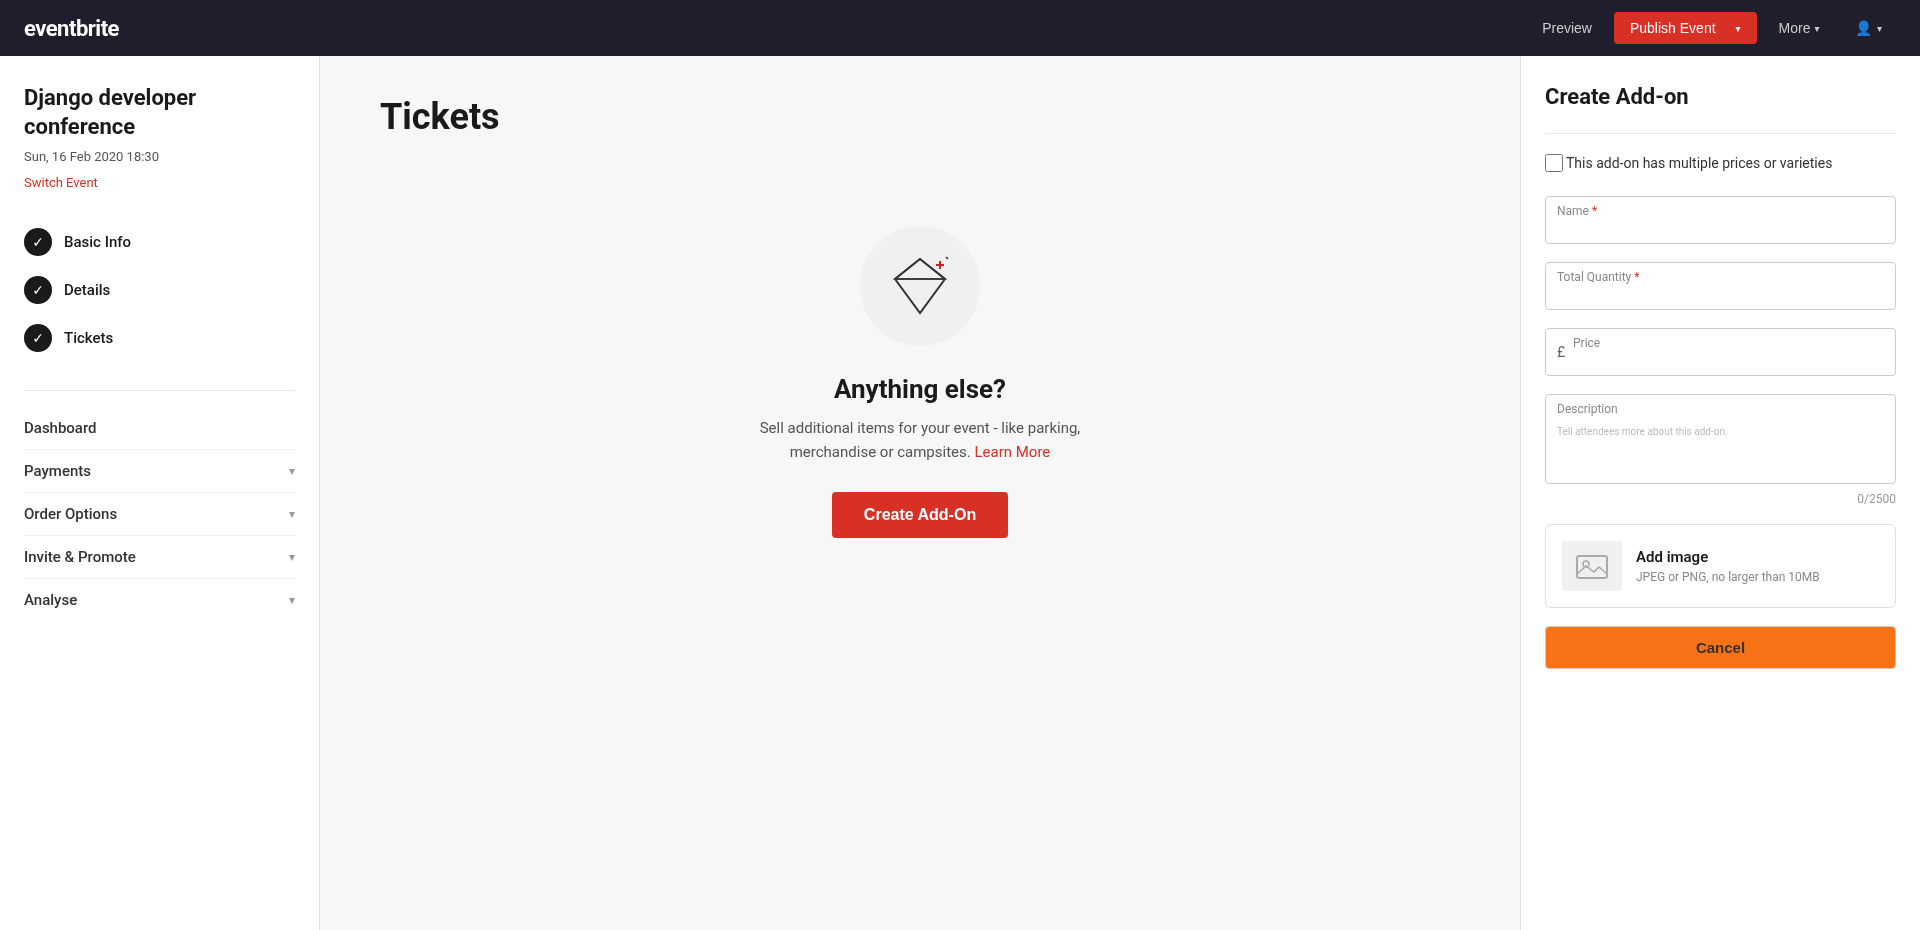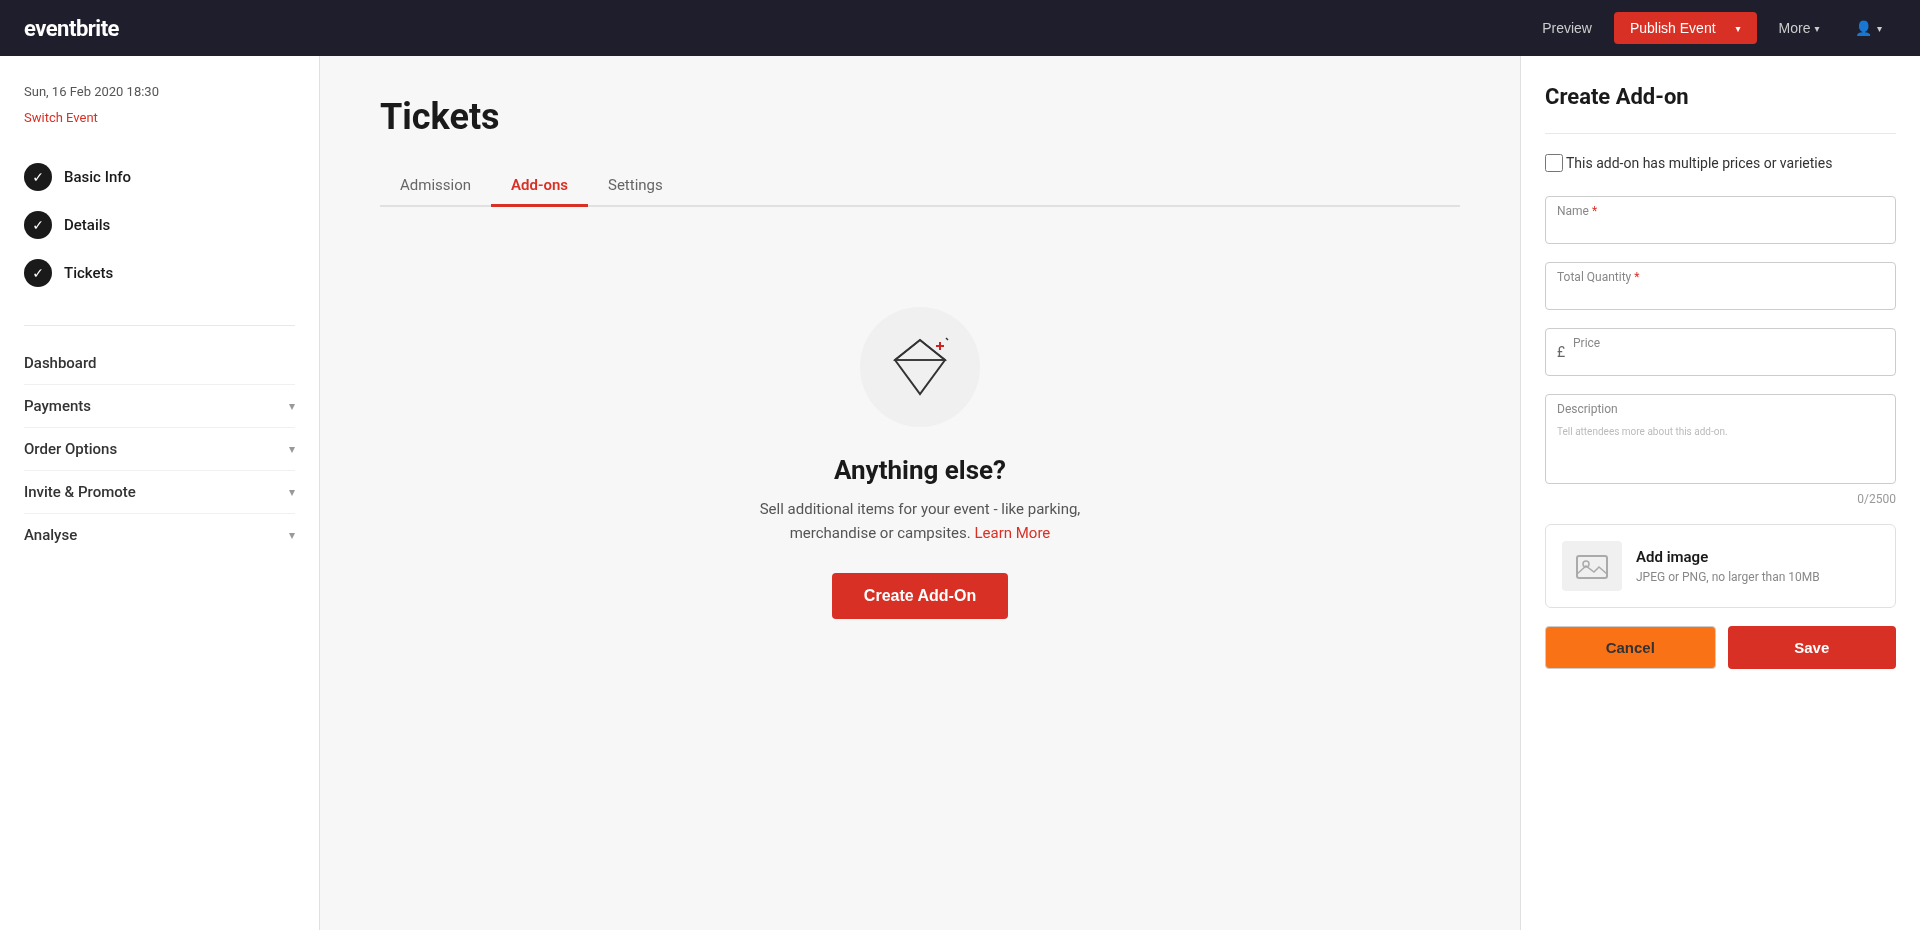--- a/index.html
+++ b/index.html
@@ -393,20 +393,21 @@
     <button class="topnav-btn">
       <span>👤</span>
       <span class="chevron-down">▾</span>
     </button>
   </div>
 </nav>
 
 <div class="layout">
 
   <aside class="sidebar">
+    <div class="event-title">Django developer conference</div>
     <div class="event-date">Sun, 16 Feb 2020 18:30</div>
     <a class="switch-event-link">Switch Event</a>
 
     <div class="nav-steps">
       <div class="nav-step">
         <div class="step-circle">
           <span class="step-check">✓</span>
         </div>
         <span class="step-label">Basic Info</span>
       </div>
@@ -443,25 +444,20 @@
     </div>
     <div class="sidebar-nav-item">
       <span class="sidebar-nav-label">Analyse</span>
       <span class="sidebar-nav-chevron">▾</span>
     </div>
   </aside>
 
   <main class="main">
     <h1 class="page-title">Tickets</h1>
 
-    <div class="tabs">
-      <a class="tab">Admission</a>
-      <a class="tab active">Add-ons</a>
-      <a class="tab">Settings</a>
-    </div>
 
     <div class="empty-state">
       <div class="diamond-icon">
         <svg width="70" height="70" viewBox="0 0 70 70" fill="none" xmlns="http://www.w3.org/2000/svg">
 
           <polygon points="35,8 60,28 35,62 10,28" fill="none" stroke="#333" stroke-width="2"></polygon>
           <polygon points="35,8 60,28 35,28 10,28" fill="none" stroke="#333" stroke-width="1.5"></polygon>
           <line x1="10" y1="28" x2="35" y2="28" stroke="#333" stroke-width="1.5"></line>
           <line x1="35" y1="28" x2="60" y2="28" stroke="#333" stroke-width="1.5"></line>
           <line x1="10" y1="28" x2="22" y2="8" stroke="none"></line>
@@ -539,17 +535,16 @@
         </svg>
       </div>
       <div>
         <div class="image-upload-label">Add image</div>
         <div class="image-upload-sub">JPEG or PNG, no larger than 10MB</div>
       </div>
     </div>
 
     <div class="panel-actions">
       <button class="btn-cancel">Cancel</button>
-      <button class="btn-save">Save</button>
     </div>
   </aside>
 
 </div>
 
 </body></html>

